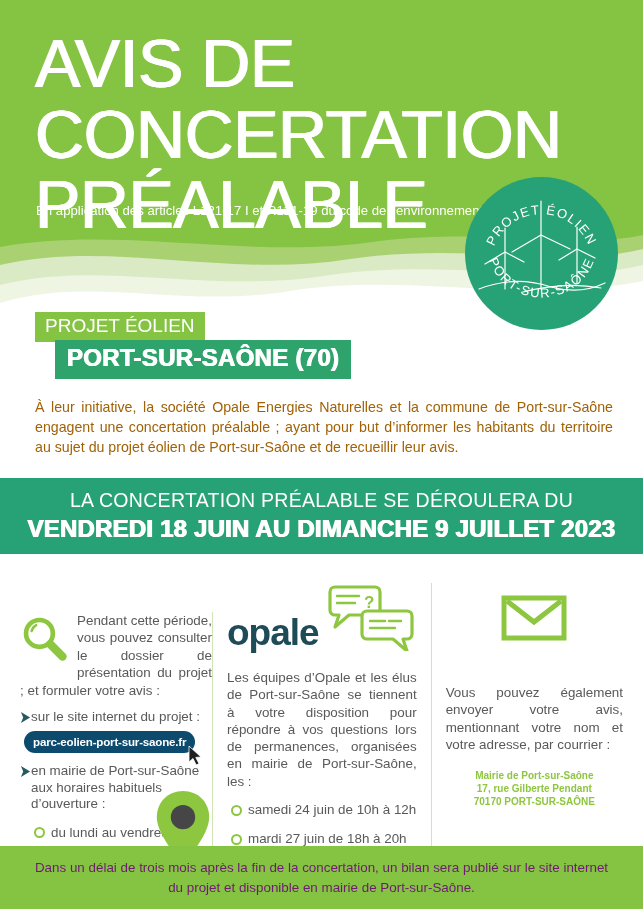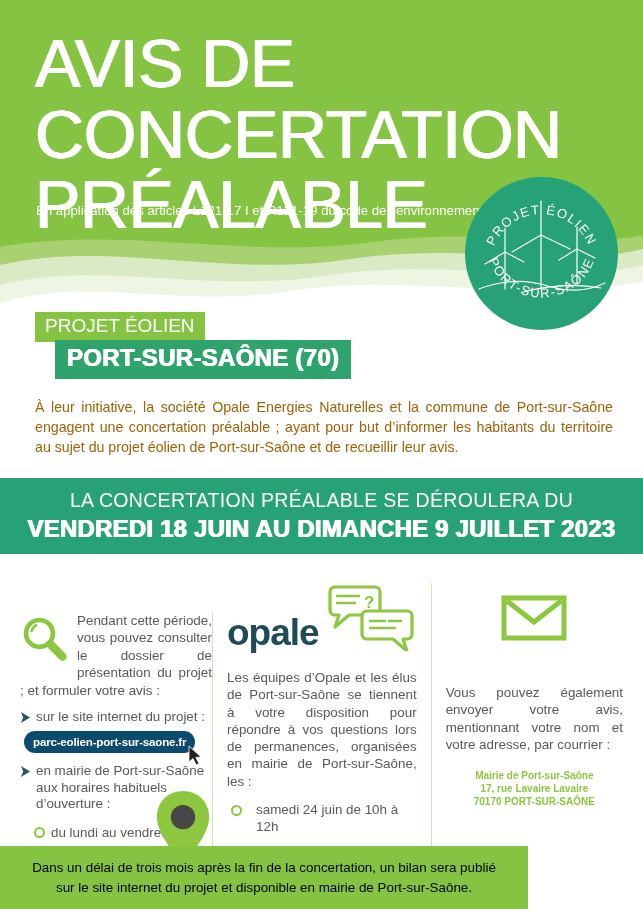--- a/index.html
+++ b/index.html
@@ -47,44 +47,44 @@
   
   .columns {
     position:absolute; left:20px; top:583px; width:603px; color:#58595b;
     font-size:13.4px; display:flex;
   }
   .col1 { width:198px; padding-right:0; border-right:1px solid #cfe5b5; position:relative; min-height:247px; box-sizing:border-box;margin-top:29px; }
   .col2 { flex:1; padding:0 14px; border-right:1px solid #cfe5b5; min-height:247px; box-sizing:border-box; }
   .col3 { width:196px; padding-left:14px; box-sizing:border-box; }
   .c1-intro { text-align:justify; line-height:1.3; margin:0; }
   .magnifier { float:left; width:50px; height:50px; margin:2px 7px 2px 0; }
-  .bullet-row { display:flex; gap:5px; margin-top:10px; line-height:1.25; }
+  .bullet-row { display:flex; margin-top:10px; line-height:1.25; }
   .arrow-ic { flex:0 0 auto; margin-top:2px; }
   .pill-wrap { position:relative; margin:5px 0 0 4px; width:fit-content; }
   .pill {
     display:inline-block; background:#0c4a6e; color:#fff; font-weight:bold;
     font-size:11.6px; letter-spacing:-0.2px; padding:4px 9px 5px; border-radius:13px; white-space:nowrap;
   }
   .cursor-ic { position:absolute; right:-8px; bottom:-13px; }
   .sub-bullet { display:flex; gap:6px; margin:11px 0 0 14px; line-height:1.3; }
   .ring { width:7px; height:7px; border:2px solid #8dc63f; border-radius:50%; margin-top:3px; flex:0 0 auto; background:#fff; }
   .hours span { display:block; }
   .pin-ic { position:absolute; right:0px; bottom:-4px; }
   .logo-row { display:flex; align-items:flex-end; gap:8px; margin-top:2px; }
   .opale-text { font-size:37px; font-weight:bold; color:#1d4b57; letter-spacing:-1px; line-height:1; margin-top:16px; }
   .col2 p { text-align:justify; line-height:1.29; margin:18px 0 0; }
-  .slot-row { display:flex; gap:14px; margin-top:12px; margin-left:4px; line-height:1.25; }
+  .slot-row { display:flex; gap:6px; margin-top:12px; margin-left:4px; line-height:1.25; }
   .env-wrap { text-align:center; margin-top:12px; }
   .col3 p { text-align:justify; line-height:1.3; margin:40px 0 0; }
   .address { margin-top:15px; text-align:center; color:#8dc63f; font-weight:bold; font-size:10px; line-height:1.32; }
   .address span { display:block; }
   
   .footer {
-    position:absolute; left:0; top:846px; width:528px; height:63px; background:#85c342;
-    color:#000000; display:flex; align-items:center; justify-content:center; text-align:center;
+    position:absolute; left:0; top:846px; width:643px; height:63px; background:#85c342;
+    color:#701a75; display:flex; align-items:center; justify-content:center; text-align:center;
     font-size:13.4px; line-height:1.45; padding:0 30px; box-sizing:border-box;
   }
 </style>
 </head>
 <body>
 
 <div class="page">
 
   <div class="header"></div>
   <svg class="waves" viewBox="0 0 643 85" preserveAspectRatio="none">
@@ -217,21 +217,21 @@
     <div class="col3">
       <div class="env-wrap">
         <svg width="66" height="46" viewBox="0 0 66 46">
           <rect x="3" y="3" width="60" height="40" fill="none" stroke="#8dc63f" stroke-width="5"></rect>
           <polyline points="6,6 33,27 60,6" fill="none" stroke="#8dc63f" stroke-width="5"></polyline>
         </svg>
       </div>
       <p>Vous pouvez également envoyer votre avis, mentionnant votre nom et votre adresse, par courrier :</p>
       <div class="address">
         <span>Mairie de Port-sur-Saône</span>
-        <span>17, rue Lavaire Lavaire</span>
+        <span>17, rue Gilberte Pendant</span>
         <span>70170 PORT-SUR-SAÔNE</span>
       </div>
     </div>
   </div>
 
   <div class="footer">
     <span>Dans un délai de trois mois après la fin de la concertation, un bilan sera publié sur le site internet du projet et disponible en mairie de Port-sur-Saône.</span>
   </div>
 
 </div>

